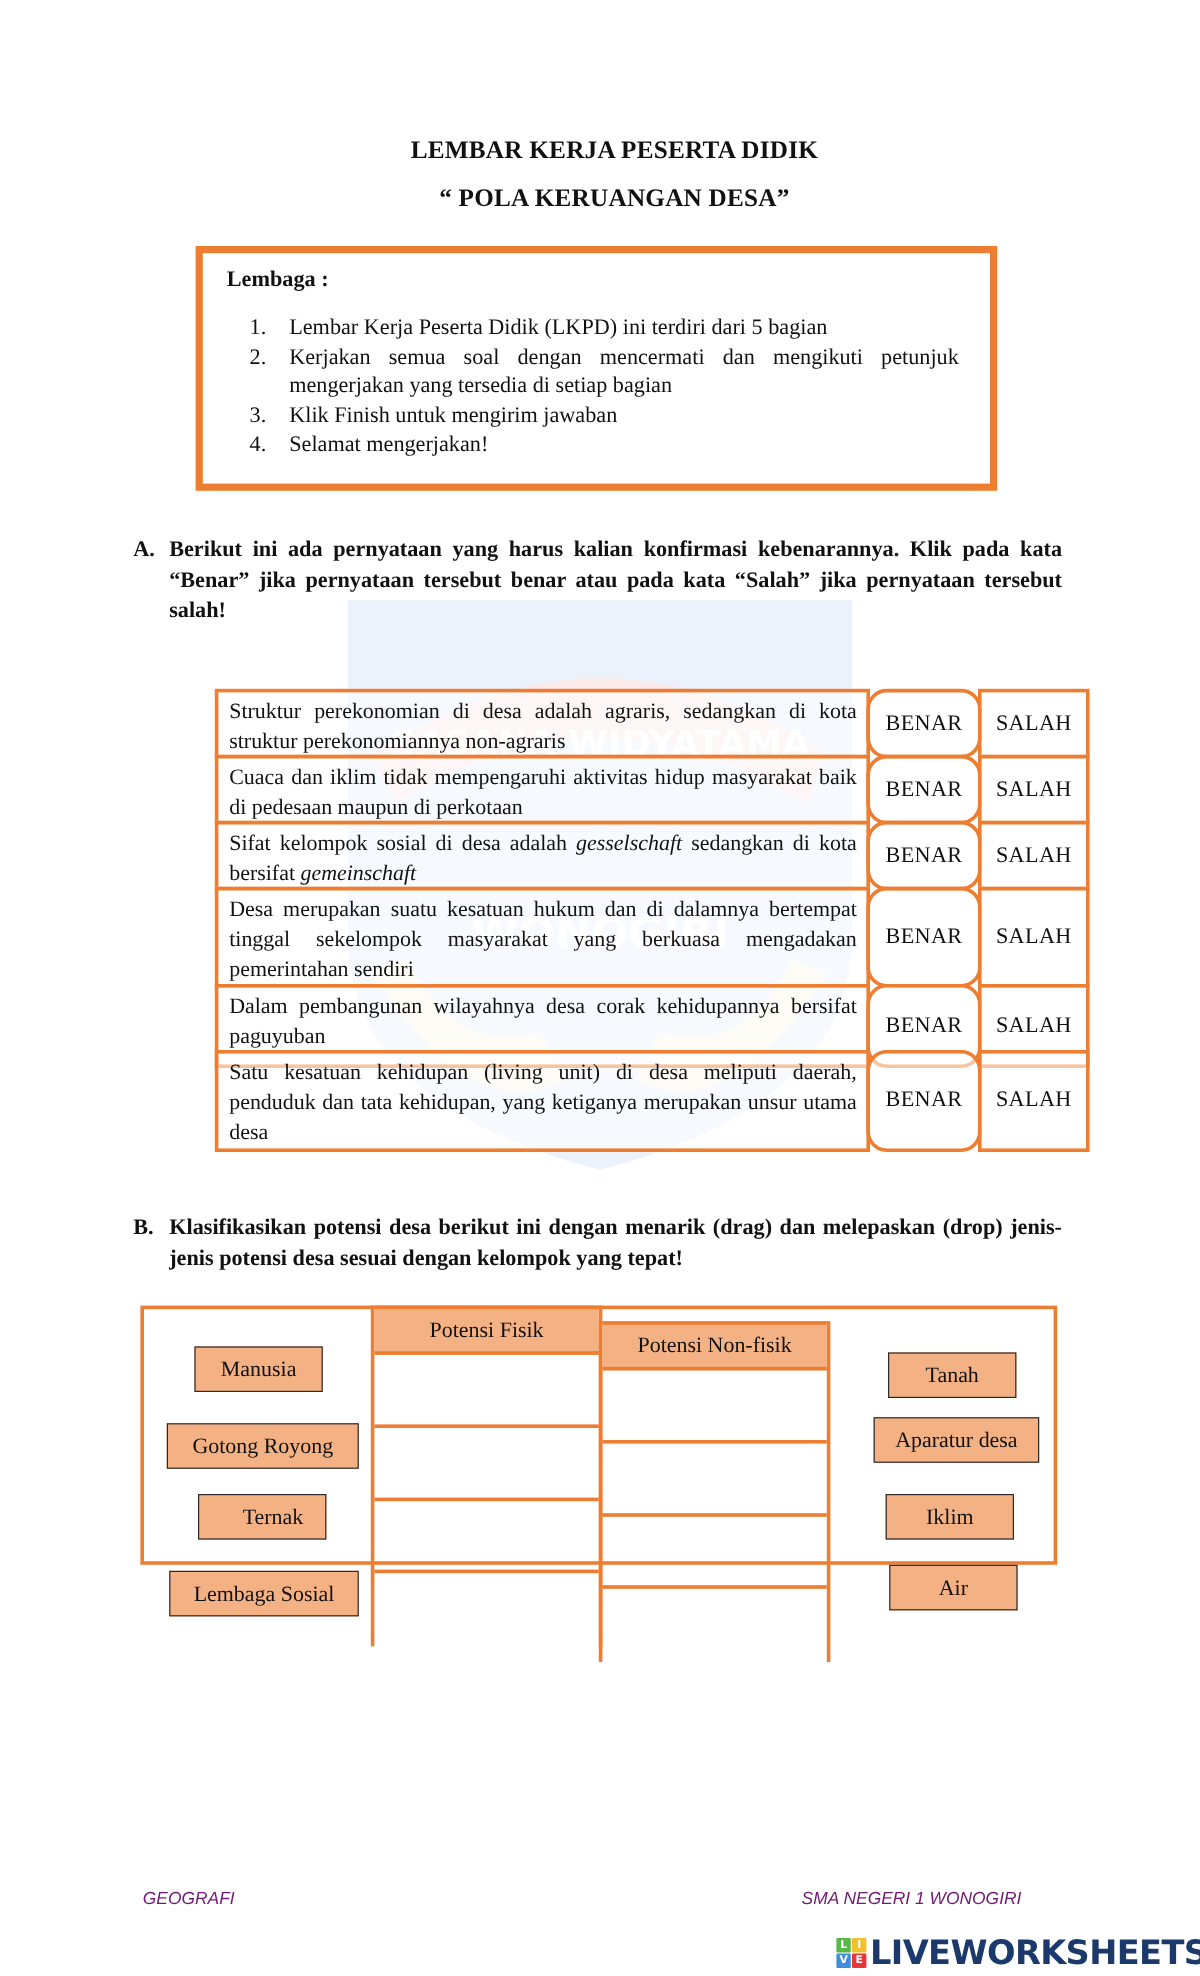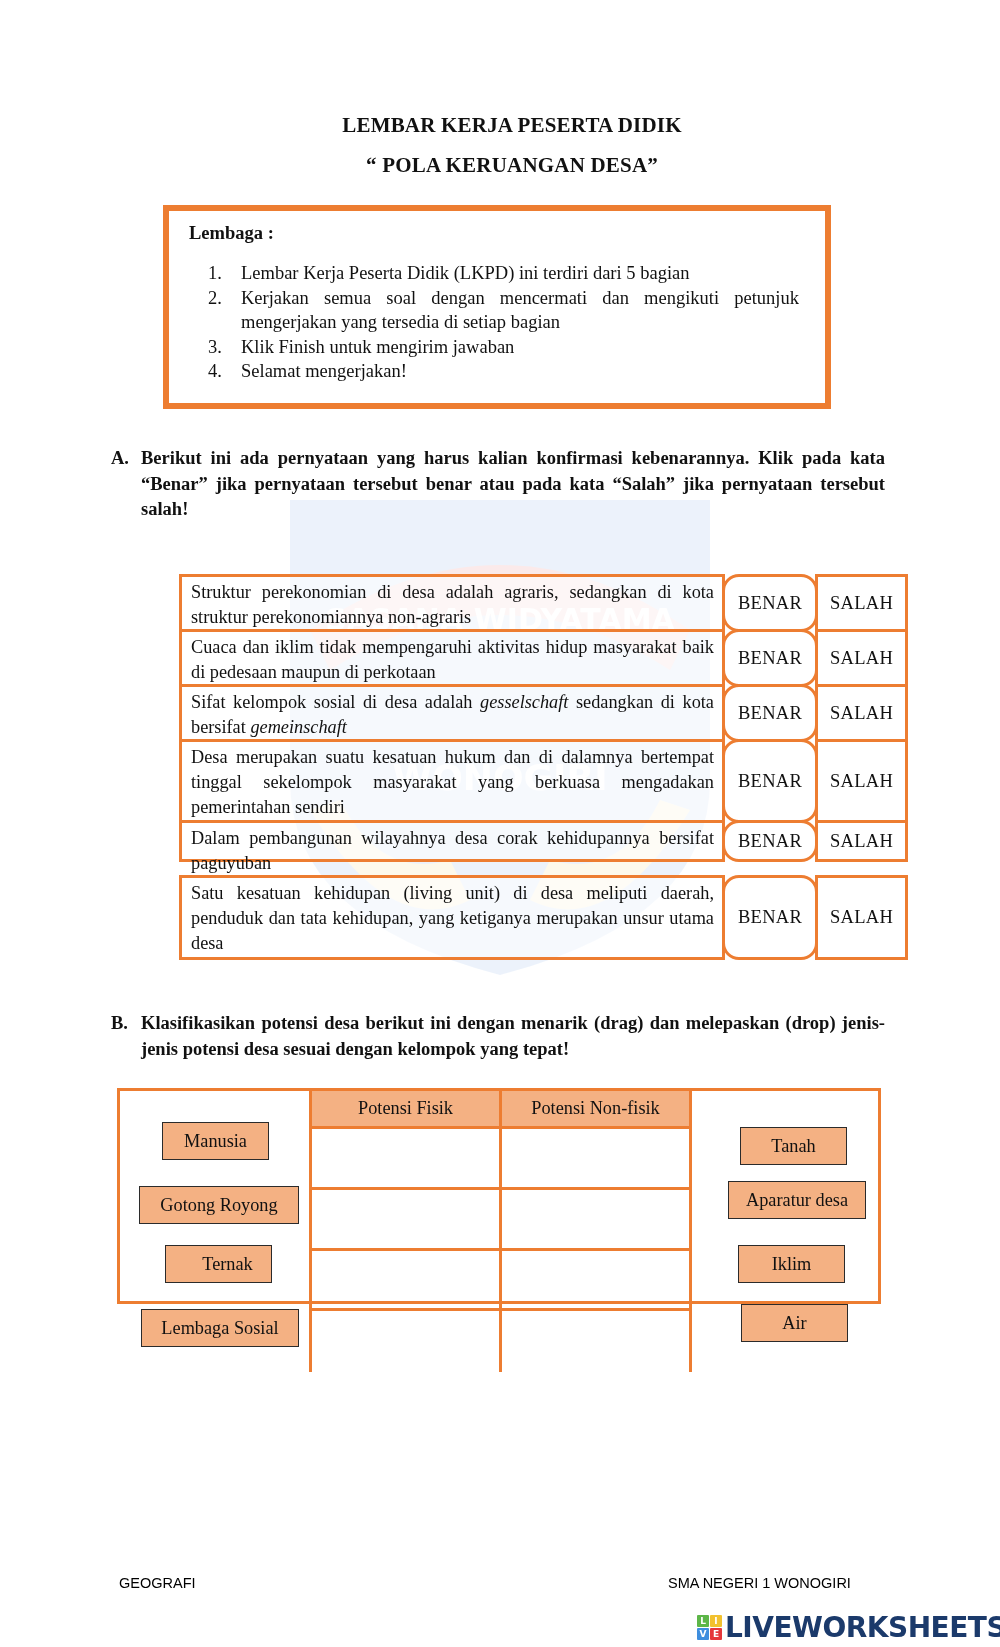--- a/index.html
+++ b/index.html
@@ -37,21 +37,21 @@
   
   .tblB { left:117px; top:1088px; width:764px; height:216px; border:3px solid #ED7D31; box-sizing:border-box; }
   .colB { position:absolute; top:-3px; height:284px; border-left:3px solid #ED7D31; border-right:3px solid #ED7D31; box-sizing:border-box; }
   .bhead { position:absolute; left:0; right:0; top:0; height:41px; background:#F4B183; border-bottom:3px solid #ED7D31; border-top:3px solid #ED7D31; box-sizing:border-box; display:flex; align-items:center; justify-content:center; font-size:18.3px; }
   .bcell { position:absolute; left:0; right:0; border-bottom:3px solid #ED7D31; box-sizing:border-box; }
   .chip {
     position:absolute; background:#F4B183; border:1.5px solid #2b2b2b; box-sizing:border-box;
     display:flex; align-items:center; justify-content:center; font-size:18.3px; cursor:grab;
   }
 
-  .footer { font-family:"Liberation Sans", "DejaVu Sans", sans-serif; font-size:14.5px; color:#000000; }
+  .footer { font-family:"Liberation Sans", "DejaVu Sans", sans-serif; font-size:14.5px; color:#701a75;font-style:italic; }
   .lw-logo { left:697px; top:1612px; height:30px; display:flex; align-items:center; }
   .lw-grid { display:grid; grid-template-columns:12px 12px; grid-template-rows:12px 12px; gap:1px; margin-right:3px; }
   .lw-grid span { display:flex; align-items:center; justify-content:center; font-family:"DejaVu Sans", sans-serif; font-size:9px; font-weight:bold; color:#fff; border-radius:1px; }
   .lw-text { font-family:"DejaVu Sans", sans-serif; font-weight:bold; font-size:28px; color:#1B3A6B; letter-spacing:-0.5px; }
   .watermark { left:270px; top:480px; width:460px; height:500px; opacity:0.09; pointer-events:none; }
 </style>
 </head>
 <body>
 
 <svg class="abs watermark" viewBox="0 0 460 500">
@@ -95,21 +95,21 @@
   <div class="row" style="top:110px; height:58px;">
     <div class="cell stmt"><span>Sifat kelompok sosial di desa adalah </span><i>gesselschaft</i><span> sedangkan di kota bersifat </span><i>gemeinschaft</i></div>
     <div class="cell opt benar">BENAR</div>
     <div class="cell opt salah">SALAH</div>
   </div>
   <div class="row" style="top:165px; height:84px;">
     <div class="cell stmt"><span>Desa merupakan suatu kesatuan hukum dan di dalamnya bertempat tinggal sekelompok masyarakat yang berkuasa mengadakan pemerintahan sendiri</span></div>
     <div class="cell opt benar">BENAR</div>
     <div class="cell opt salah">SALAH</div>
   </div>
-  <div class="row" style="top:246px; height:42px;">
+  <div class="row" style="top:246px; height:70px;">
     <div class="cell stmt"><span>Dalam pembangunan wilayahnya desa corak kehidupannya bersifat paguyuban</span></div>
     <div class="cell opt benar">BENAR</div>
     <div class="cell opt salah">SALAH</div>
   </div>
   <div class="row" style="top:301px; height:85px;">
     <div class="cell stmt"><span>Satu kesatuan kehidupan (living unit) di desa meliputi daerah, penduduk dan tata kehidupan, yang ketiganya merupakan unsur utama desa</span></div>
     <div class="cell opt benar">BENAR</div>
     <div class="cell opt salah">SALAH</div>
   </div>
 </div>
@@ -120,21 +120,21 @@
 </div>
 
 <div class="abs tblB">
   <div class="colB" style="left:189px; width:193px;">
     <div class="bhead">Potensi Fisik</div>
     <div class="bcell" style="top:41px; height:61px;"></div>
     <div class="bcell" style="top:102px; height:61px;"></div>
     <div class="bcell" style="top:163px; height:60px;"></div>
     <div class="bcell" style="top:223px; height:61px; border-bottom:none;"></div>
   </div>
-  <div class="colB" style="left:379px; width:193px;">
+  <div class="colB" style="left:379px; width:193px;margin-top:13px;">
     <div class="bhead">Potensi Non-fisik</div>
     <div class="bcell" style="top:41px; height:61px;"></div>
     <div class="bcell" style="top:102px; height:61px;"></div>
     <div class="bcell" style="top:163px; height:60px;"></div>
     <div class="bcell" style="top:223px; height:61px; border-bottom:none;"></div>
   </div>
 
   <div class="chip" style="left:42px; top:31px; width:107px; height:38px;">Manusia</div>
   <div class="chip" style="left:19px; top:95px; width:160px; height:38px;">Gotong Royong</div>
   <div class="chip" style="left:45px; top:154px; width:107px; height:38px;padding-left:18px;">Ternak</div>

